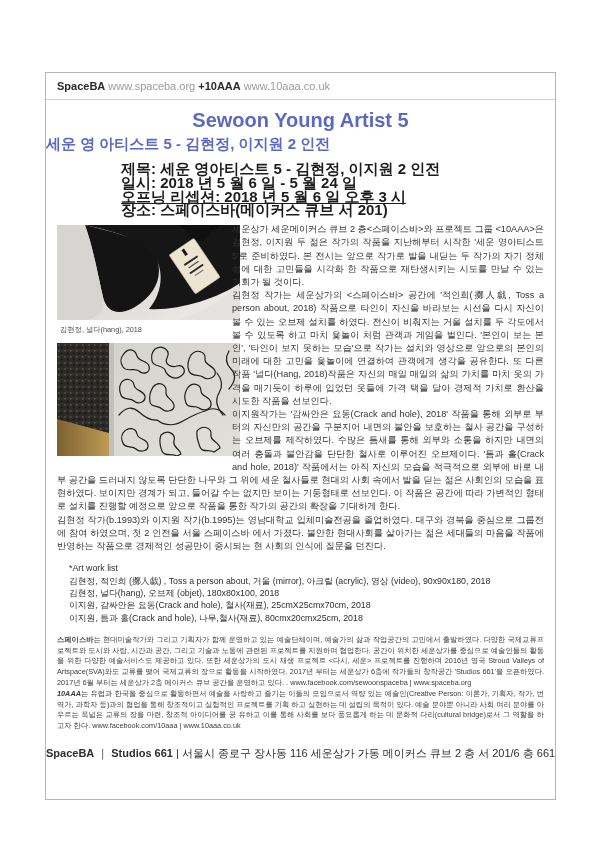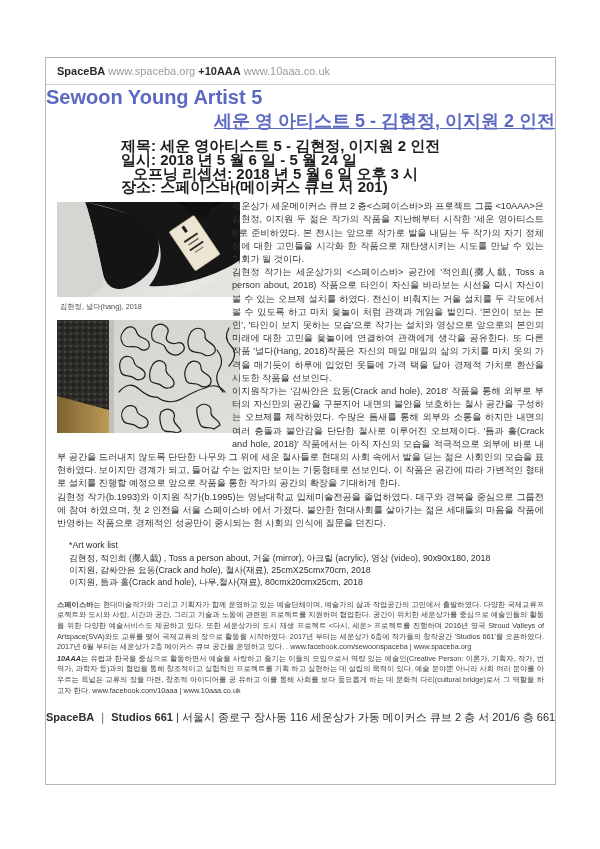--- a/index.html
+++ b/index.html
@@ -2,33 +2,33 @@
 <html><head>
 <meta charset="utf-8">
 <style>
   html,body{margin:0;padding:0;}
   body{
     width:600px;height:849px;background:#ffffff;position:relative;
     font-family:"Liberation Sans","DejaVu Sans",sans-serif;
     -webkit-font-smoothing:antialiased;
   }
   .sheet{
-    position:absolute;left:45px;top:57px;width:511px;height:728px;
+    position:absolute;left:45px;top:72px;width:511px;height:728px;
     border:1px solid #b5b5b5;box-sizing:border-box;background:#fff;overflow:hidden;
   }
   .masthead{
     height:26px;line-height:26px;padding:0 11px;border-bottom:1px solid #cfcfcf;
     font-size:11px;white-space:nowrap;
   }
   .brand{font-weight:bold;color:#2b2b2b;}
   .mast-url{color:#9b9b9b;}
-  .title{margin-top:0;font-size:20px;font-weight:bold;color:#5b69c2;line-height:24px;}
-  .subtitle{margin-top:3px;text-align:right;font-size:18px;font-weight:bold;color:#5b69c2;line-height:18px;text-decoration:underline;}
+  .title{margin-top:8px;text-align:center;font-size:20px;font-weight:bold;color:#5b69c2;line-height:24px;}
+  .subtitle{margin-top:3px;text-align:left;font-size:15px;font-weight:bold;color:#5b69c2;line-height:18px;}
   .info{margin:9px 11px 6px 75px;font-size:15px;font-weight:bold;color:#1d1d1d;line-height:13.8px;}
-  .info .u{margin-left:12px;}
+  .info .u{text-decoration:underline;}
   .article{margin:6px 11px 0;font-size:9.2px;line-height:13.2px;color:#333;text-align:justify;}
   .figcol{float:left;width:166px;margin:2px 9px 2px 0;}
   .figcol figure{margin:0 0 7px;}
   .figcol svg{display:block;}
   .figcol figcaption{font-size:7.3px;color:#4a4a4a;margin:3px 0 0 3px;text-align:left;}
   .article p{margin:0;}
   .artlist{clear:both;margin:9px 23px 0;font-size:8.8px;line-height:12.4px;color:#2e2e2e;}
   .artlist div{white-space:nowrap;overflow:hidden;}
   .about{margin:11px 11px 0;font-size:7.3px;line-height:10.6px;color:#3c3c3c;text-align:justify;}
   .about p{margin:0 0 1px;}
@@ -134,20 +134,21 @@
 
     <p>세운상가 세운메이커스 큐브 2 층&lt;스페이스바&gt;와 프로젝트 그룹 &lt;10AAA&gt;은 김현정, 이지원 두 젊은 작가의 작품을 지난해부터 시작한 '세운 영아티스트 5'로 준비하였다. 본 전시는 앞으로 작가로 발을 내딛는 두 작가의 자기 정체성에 대한 고민들을 시각화 한 작품으로 재탄생시키는 시도를 만날 수 있는 기회가 될 것이다.</p>
     <p>김현정 작가는 세운상가의 &lt;스페이스바&gt; 공간에 '적인희(擲人戱, Toss a person about, 2018) 작품으로 타인이 자신을 바라보는 시선을 다시 자신이 볼 수 있는 오브제 설치를 하였다. 전신이 비춰지는 거울 설치를 두 각도에서 볼 수 있도록 하고 마치 윷놀이 처럼 관객과 게임을 벌인다. '본인이 보는 본인', '타인이 보지 못하는 모습'으로 작가는 설치와 영상으로 앞으로의 본인의 미래에 대한 고민을 윷놀이에 연결하여 관객에게 생각을 공유한다. 또 다른 작품 '널다(Hang, 2018)작품은 자신의 매일 매일의 삶의 가치를 마치 옷의 가격을 매기듯이 하루에 입었던 옷들에  가격 택을 달아 경제적 가치로 환산을 시도한 작품을 선보인다.</p>
     <p>이지원작가는 '감싸안은 요동(Crack and hole), 2018' 작품을 통해 외부로 부터의 자신만의 공간을 구분지어 내면의 불안을 보호하는 철사 공간을 구성하는 오브제를 제작하였다. 수많은 틈새를 통해 외부와 소통을 하지만 내면의 여러 충돌과 불안감을 단단한 철사로 이루어진 오브제이다. '틈과 홀(Crack and hole, 2018)'  작품에서는 아직 자신의 모습을 적극적으로 외부에 바로 내부 공간을 드러내지 않도록 단단한 나무와 그 위에 세운 철사들로 현대의 사회 속에서 발을 딛는 젊은 사회인의 모습을 표현하였다. 보이지만 경계가 되고, 들어갈 수는 없지만 보이는 기둥형태로 선보인다. 이 작품은 공간에 따라 가변적인 형태로 설치를 진행할 예정으로 앞으로 작품을 통한 작가의 공간의 확장을 기대하게 한다.</p>
     <p>김현정 작가(b.1993)와 이지원 작가(b.1995)는 영남대학교 입체미술전공을 졸업하였다. 대구와 경북을 중심으로 그룹전에 참여 하였으며, 첫 2 인전을 서울 스페이스바 에서 가졌다. 불안한 현대사회를 살아가는 젊은 세대들의 마음을 작품에 반영하는 작품으로 경제적인 성공만이 중시되는 현 사회의 인식에 질문을 던진다.</p>
   </div>
 
   <div class="artlist">
     <div>*Art work list</div>
     <div>김현정, 적인희 (擲人戱) , Toss a person about, 거울 (mirror), 아크릴 (acrylic), 영상 (video), 90x90x180, 2018</div>
+    <div>김현정, 널다(hang), 오브제 (objet), 180x80x100, 2018</div>
     <div>이지원, 감싸안은 요동(Crack and hole), 철사(재료), 25cmX25cmx70cm, 2018</div>
     <div>이지원, 틈과 홀(Crack and hole), 나무,철사(재료), 80cmx20cmx25cm, 2018</div>
   </div>
 
   <div class="about">
     <p>
       <span class="lead-b">스페이스바</span><span>는 현대미술작가와 그리고 기획자가 함께 운영하고 있는 예술단체이며, 예술가의 삶과 작업공간의 고민에서 출발하였다. 다양한 국제교류프로젝트와 도시와 사람, 시간과 공간, 그리고 기술과 노동에 관련된 프로젝트를 지원하며 협업한다. 공간이 위치한 세운상가를 중심으로 예술인들의 활동을 위한 다양한 예술서비스도 제공하고 있다. 또한 세운상가의 도시 재생 프로젝트 &lt;다시, 세운&gt; 프로젝트를 진행하며 2016년 영국 Stroud Valleys of Artspace(SVA)와도 교류를 맺어 국제교류의 장으로 활동을 시작하였다. 2017년 부터는 세운상가 6층에 작가들의 창작공간 'Studios 661'을 오픈하였다. 2017년 6월 부터는 세운상가 2층 메이커스 큐브 공간을 운영하고 있다. . www.facebook.com/sewoonspaceba | www.spaceba.org</span>
     </p>
     <p>
       <span class="lead-bi">10AAA</span><span>는 유럽과 한국을 중심으로 활동하면서 예술을 사랑하고 즐기는 이들의 모임으로서 역량 있는 예술인(Creative Person: 이론가, 기획자, 작가, 번역가, 과학자 등)과의 협업을 통해 창조적이고 실험적인 프로젝트를 기획 하고 실현하는 데 설립의 목적이 있다. 예술 분야뿐 아니라 사회 여러 분야를 아우르는 폭넓은 교류의 장을 마련, 창조적 아이디어를 공 유하고 이를 통해 사회를 보다 풍요롭게 하는 데 문화적 다리(cultural bridge)로서 그 역할을 하고자 한다. www.facebook.com/10aaa | www.10aaa.co.uk</span>

